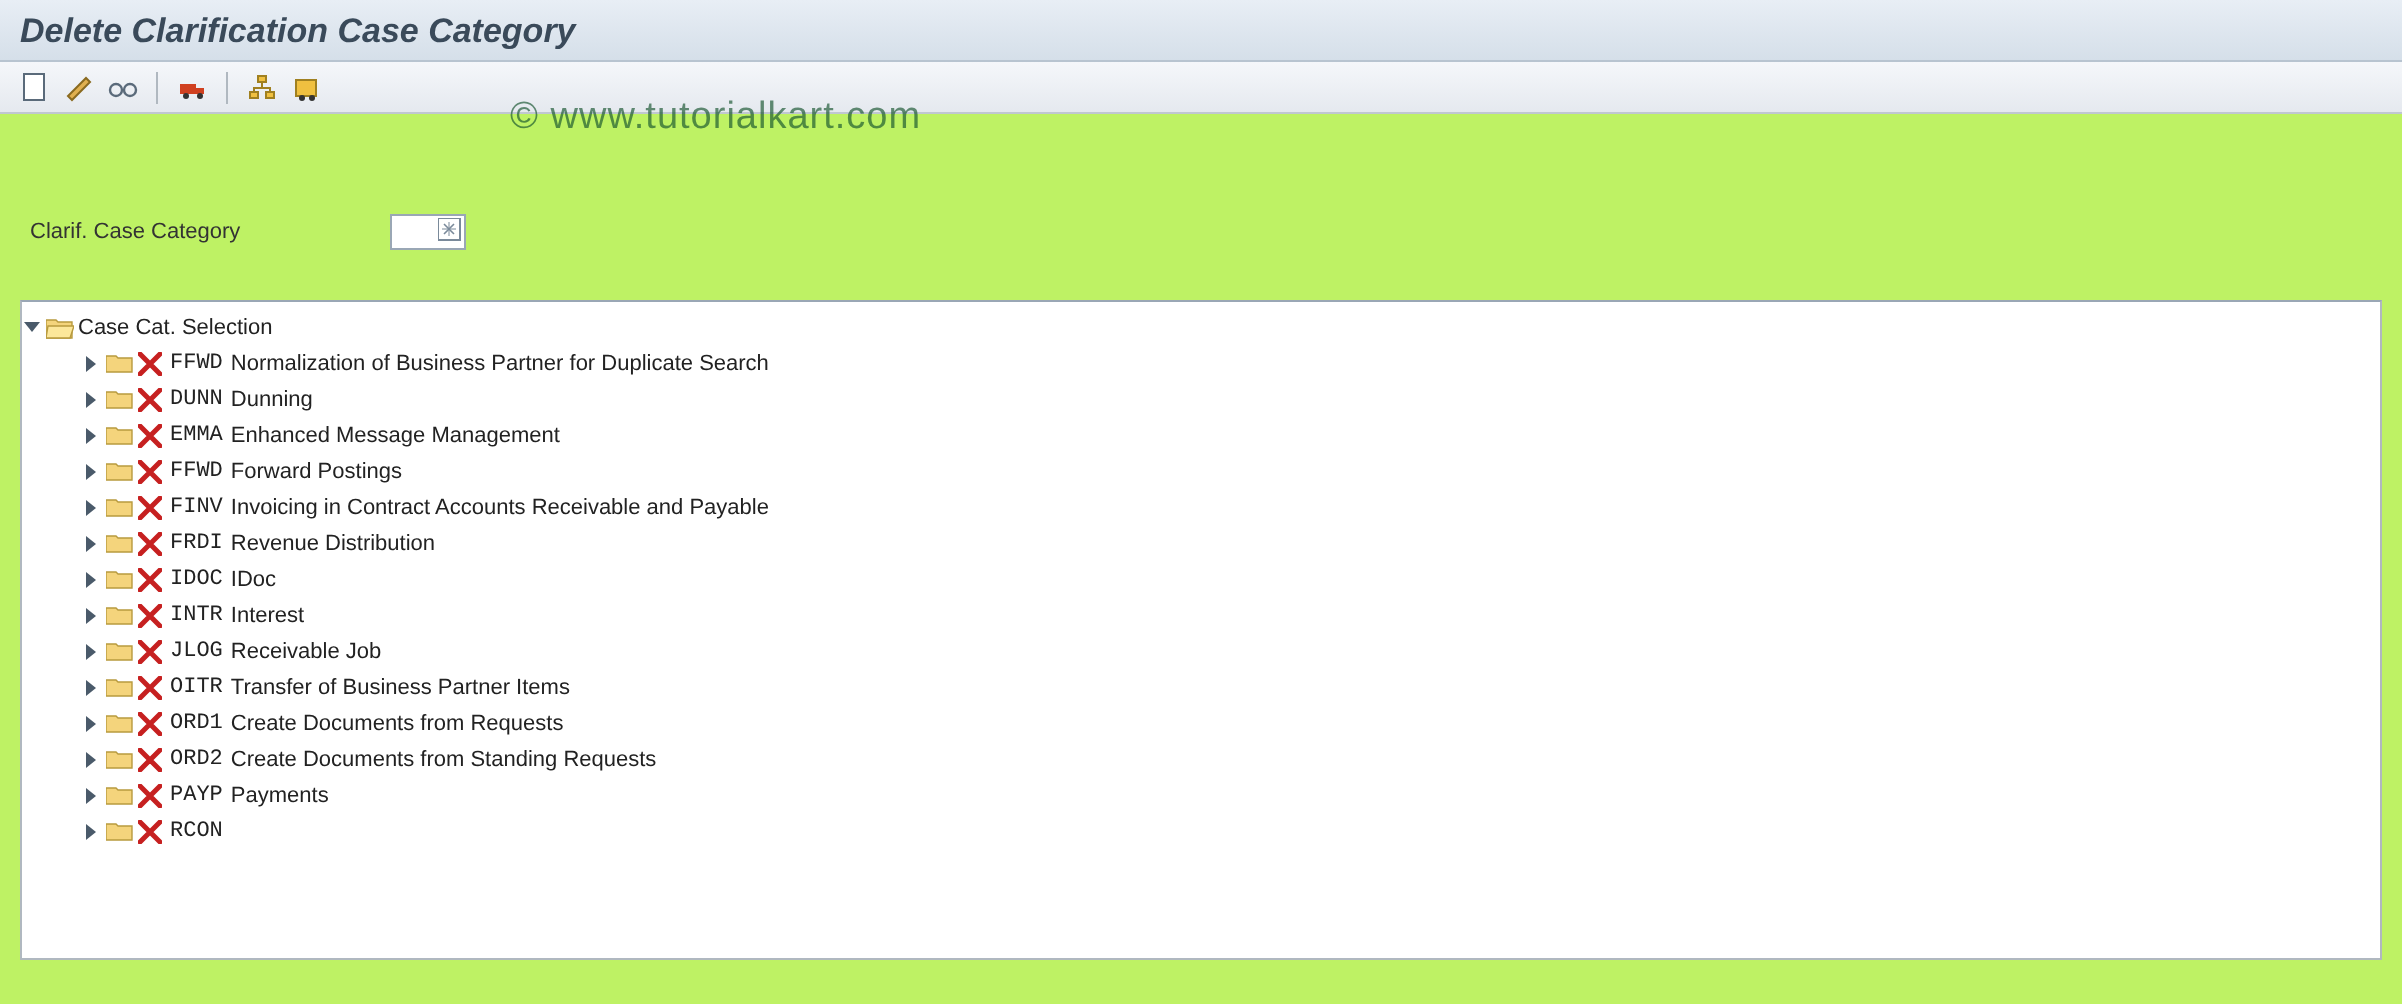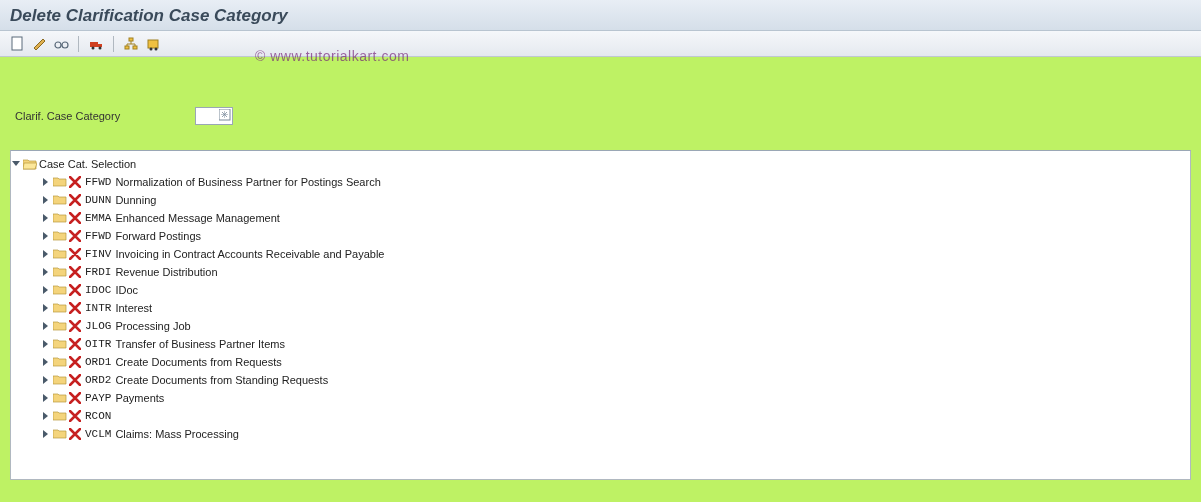--- a/index.html
+++ b/index.html
@@ -131,22 +131,22 @@
       font-size: 11px;
       margin-right: 4px;
     }
     .node-text {
       font-size: 11px;
     }
     .watermark {
       position: absolute;
       top: 48px;
       left: 255px;
-      font-size: 14px;
-      color: #701a75;
+      font-size: 19px;
+      color: #14532d;
       opacity: 0.65;
       font-family: Arial, sans-serif;
       pointer-events: none;
       letter-spacing: 0.5px;
     }
   </style>
 </head>
 <body>
 
 <svg width="0" height="0" style="position:absolute">
@@ -276,21 +276,21 @@
                 <use href="#svg-expander-right"></use>
               </svg>
             </span>
             <svg class="folder-icon" width="14" height="12">
               <use href="#svg-folder-closed"></use>
             </svg>
             <svg class="delete-icon" width="12" height="12">
               <use href="#svg-red-x"></use>
             </svg>
             <span class="node-code">FFWD</span>
-            <span class="node-text">Normalization of Business Partner for Postings Search</span>
+            <span class="node-text">Normalization of Business Partner for Duplicate Search</span>
           </div>
           <div class="tree-node tree-child">
             <span class="expander">
               <svg width="10" height="10">
                 <use href="#svg-expander-right"></use>
               </svg>
             </span>
             <svg class="folder-icon" width="14" height="12">
               <use href="#svg-folder-closed"></use>
             </svg>
@@ -396,21 +396,21 @@
                 <use href="#svg-expander-right"></use>
               </svg>
             </span>
             <svg class="folder-icon" width="14" height="12">
               <use href="#svg-folder-closed"></use>
             </svg>
             <svg class="delete-icon" width="12" height="12">
               <use href="#svg-red-x"></use>
             </svg>
             <span class="node-code">JLOG</span>
-            <span class="node-text">Processing Job</span>
+            <span class="node-text">Receivable Job</span>
           </div>
           <div class="tree-node tree-child">
             <span class="expander">
               <svg width="10" height="10">
                 <use href="#svg-expander-right"></use>
               </svg>
             </span>
             <svg class="folder-icon" width="14" height="12">
               <use href="#svg-folder-closed"></use>
             </svg>
@@ -473,32 +473,17 @@
             </span>
             <svg class="folder-icon" width="14" height="12">
               <use href="#svg-folder-closed"></use>
             </svg>
             <svg class="delete-icon" width="12" height="12">
               <use href="#svg-red-x"></use>
             </svg>
             <span class="node-code">RCON</span>
             <span class="node-text"></span>
           </div>
-          <div class="tree-node tree-child">
-            <span class="expander">
-              <svg width="10" height="10">
-                <use href="#svg-expander-right"></use>
-              </svg>
-            </span>
-            <svg class="folder-icon" width="14" height="12">
-              <use href="#svg-folder-closed"></use>
-            </svg>
-            <svg class="delete-icon" width="12" height="12">
-              <use href="#svg-red-x"></use>
-            </svg>
-            <span class="node-code">VCLM</span>
-            <span class="node-text">Claims: Mass Processing</span>
-          </div>
         </div>
     </div>
   </div>
 
 </div>
 
 </body></html>

